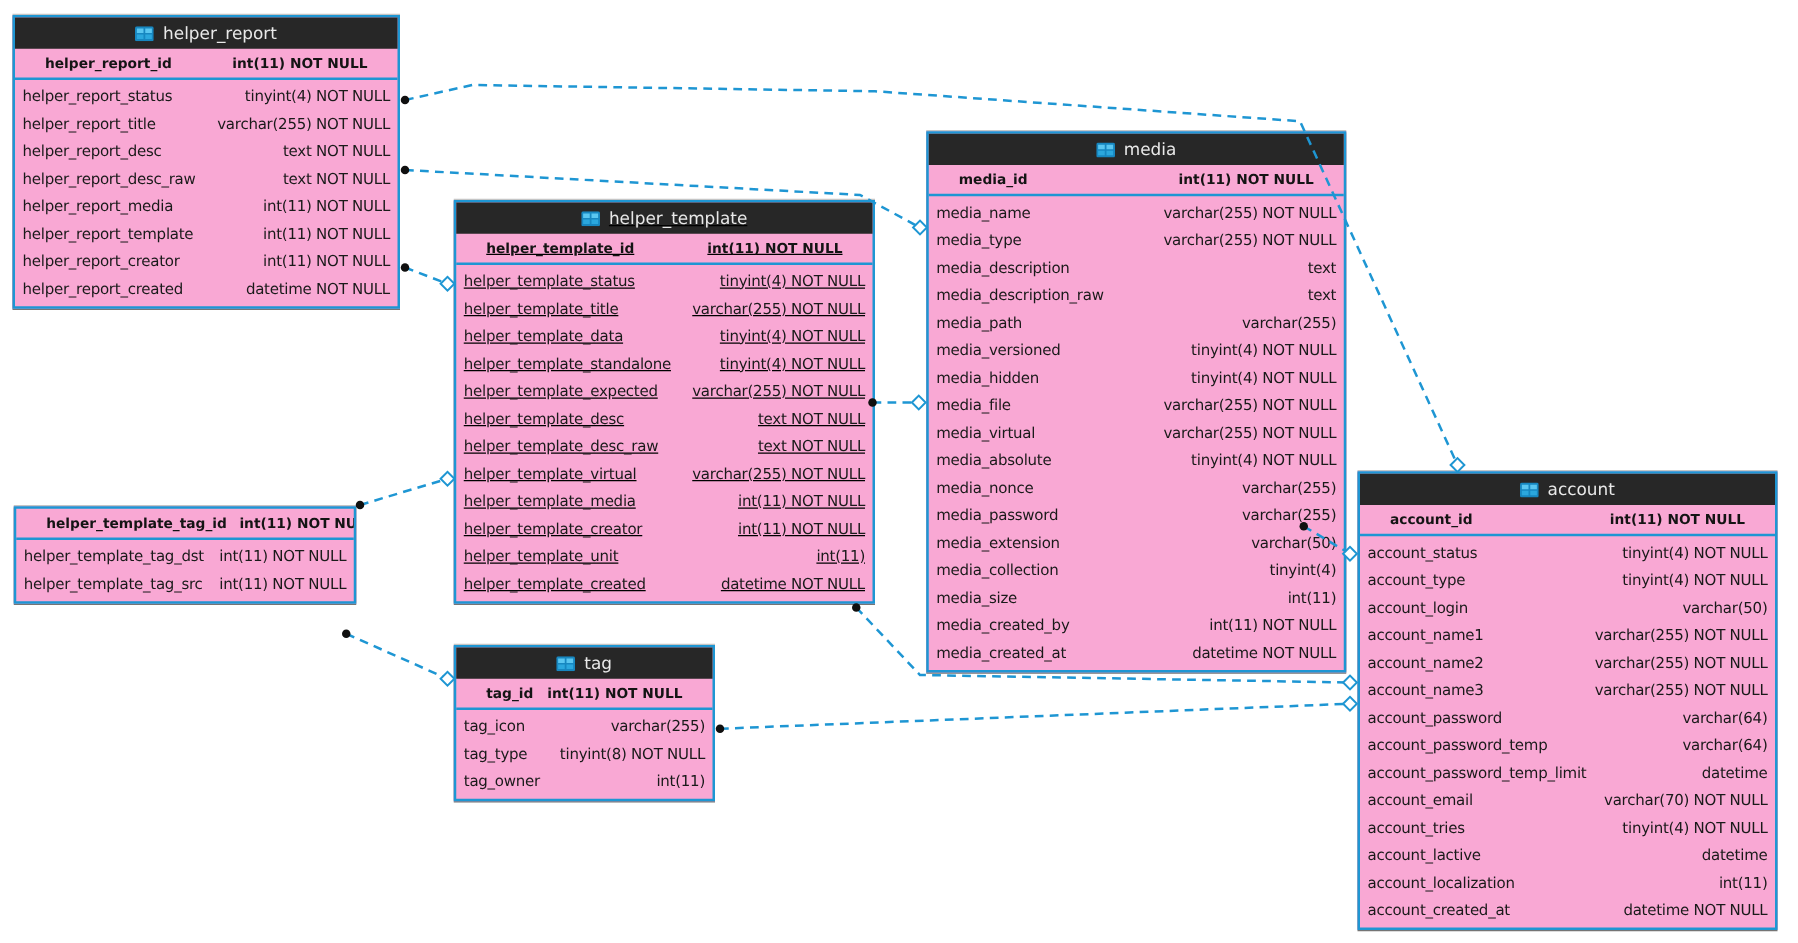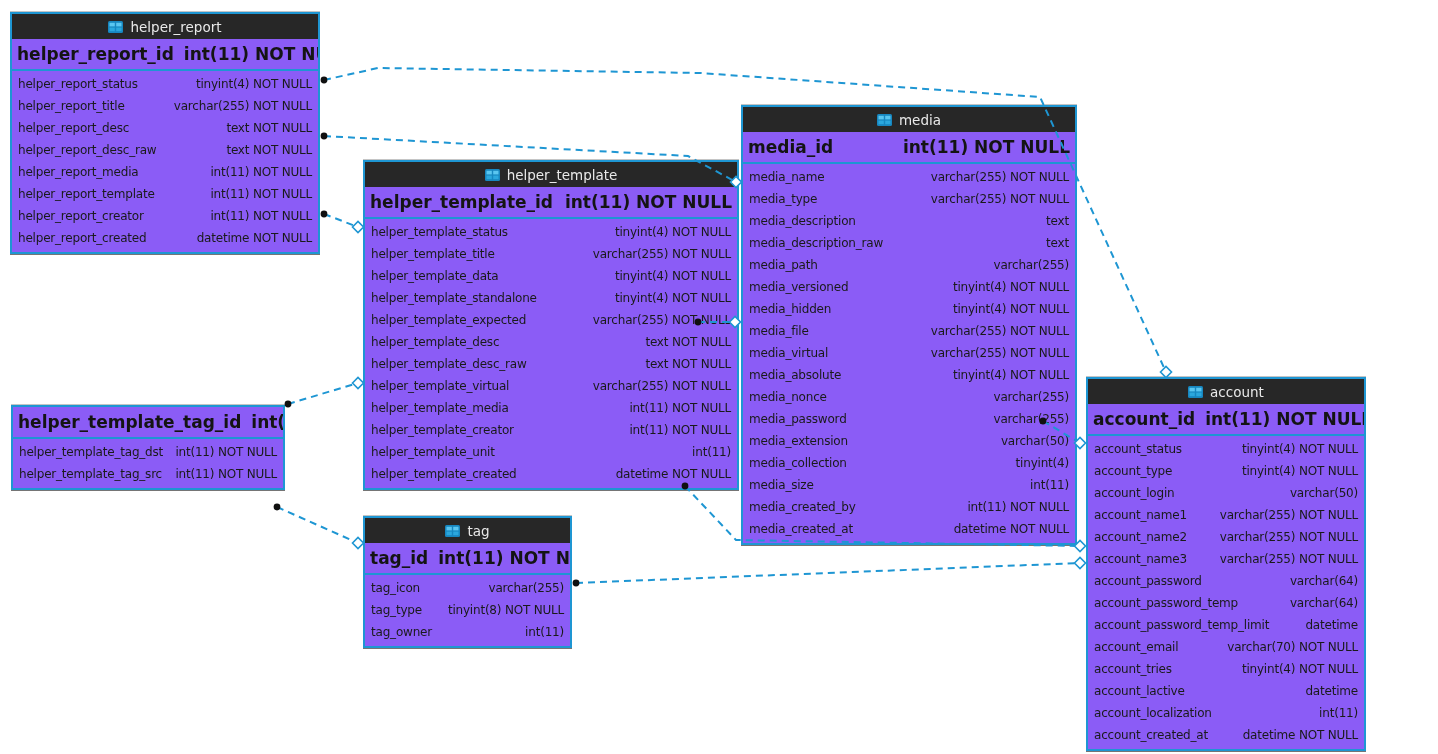--- a/index.html
+++ b/index.html
@@ -28,21 +28,21 @@
     stroke: #1e96d3;
     stroke-width: 2;
     stroke-dasharray: 7 5;
   }
   .rel-dot { fill: #101010; stroke: none; }
   .rel-diamond { fill: #ffffff; stroke: #1e96d3; stroke-width: 1.6; }
 
   .table-box {
     position: absolute;
     box-sizing: border-box;
-    background: #8b5cf6;
+    background: #f9a8d4;
     border: 2px solid #1e96d3;
     box-shadow: 0 1px 0 rgba(25,25,25,0.6), 0 -1px 0 rgba(25,25,25,0.25);
     z-index: 2;
   }
   .table-header {
     background: #272727;
     color: #e9e9e9;
     height: 25px;
     display: flex;
     align-items: center;
@@ -50,23 +50,23 @@
     gap: 7px;
     font-size: 13.5px;
     cursor: move;
     user-select: none;
   }
   .table-icon { flex: 0 0 auto; display: block; }
   .pk-row {
     display: flex;
     justify-content: space-between;
     align-items: center;
-    padding: 5px 5px;
+    padding: 5px 24px;
     border-bottom: 2px solid #1e96d3;
-    font-size: 17px;
+    font-size: 11px;
     font-weight: bold;
     color: #141414;
     white-space: nowrap;
     overflow: hidden;
   }
   .fields { padding: 2px 0 3px 0; }
   .field-row {
     display: flex;
     justify-content: space-between;
     align-items: center;
@@ -159,21 +159,21 @@
           <span class="field-name">helper_report_creator</span>
           <span class="field-type">int(11) NOT NULL</span>
         </div>
         <div class="field-row">
           <span class="field-name">helper_report_created</span>
           <span class="field-type">datetime NOT NULL</span>
         </div>
       </div>
   </div>
 
-  <div class="table-box" style="left: 363px; top: 160px; width: 376px;">
+  <div class="table-box" style="left: 363px; top: 160px; width: 337px; text-decoration: underline;">
     <div class="table-header">
       <svg class="table-icon" width="15" height="12" viewBox="0 0 15 12" xmlns="http://www.w3.org/2000/svg">
         <rect x="0" y="0" width="15" height="12" rx="1.5" fill="#1787c0"></rect>
         <rect x="1.5" y="1.8" width="5.3" height="3.6" fill="#5ac6f0"></rect>
         <rect x="8.2" y="1.8" width="5.3" height="3.6" fill="#5ac6f0"></rect>
         <rect x="1.5" y="6.6" width="5.3" height="3.6" fill="#2ba7dd"></rect>
         <rect x="8.2" y="6.6" width="5.3" height="3.6" fill="#2ba7dd"></rect>
       </svg>
       <span class="table-title">helper_template</span>
     </div>
@@ -361,21 +361,21 @@
           <span class="field-name">media_created_by</span>
           <span class="field-type">int(11) NOT NULL</span>
         </div>
         <div class="field-row">
           <span class="field-name">media_created_at</span>
           <span class="field-type">datetime NOT NULL</span>
         </div>
       </div>
   </div>
 
-  <div class="table-box" style="left: 1086px; top: 377px; width: 280px;">
+  <div class="table-box" style="left: 1086px; top: 377px; width: 336px;">
     <div class="table-header">
       <svg class="table-icon" width="15" height="12" viewBox="0 0 15 12" xmlns="http://www.w3.org/2000/svg">
         <rect x="0" y="0" width="15" height="12" rx="1.5" fill="#1787c0"></rect>
         <rect x="1.5" y="1.8" width="5.3" height="3.6" fill="#5ac6f0"></rect>
         <rect x="8.2" y="1.8" width="5.3" height="3.6" fill="#5ac6f0"></rect>
         <rect x="1.5" y="6.6" width="5.3" height="3.6" fill="#2ba7dd"></rect>
         <rect x="8.2" y="6.6" width="5.3" height="3.6" fill="#2ba7dd"></rect>
       </svg>
       <span class="table-title">account</span>
     </div>

